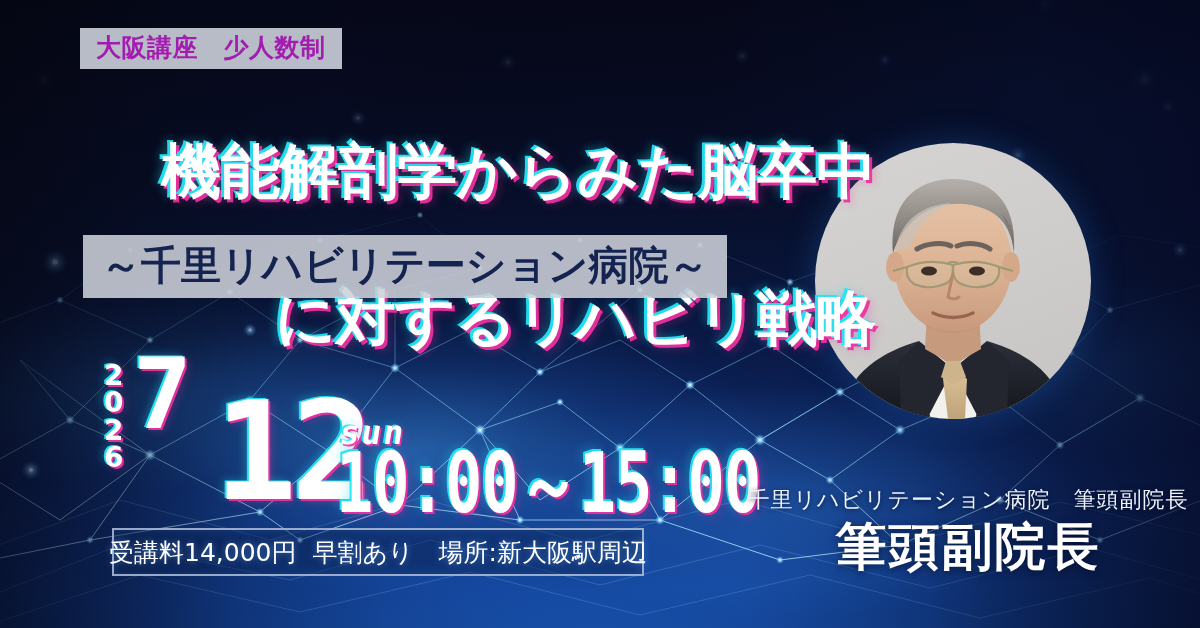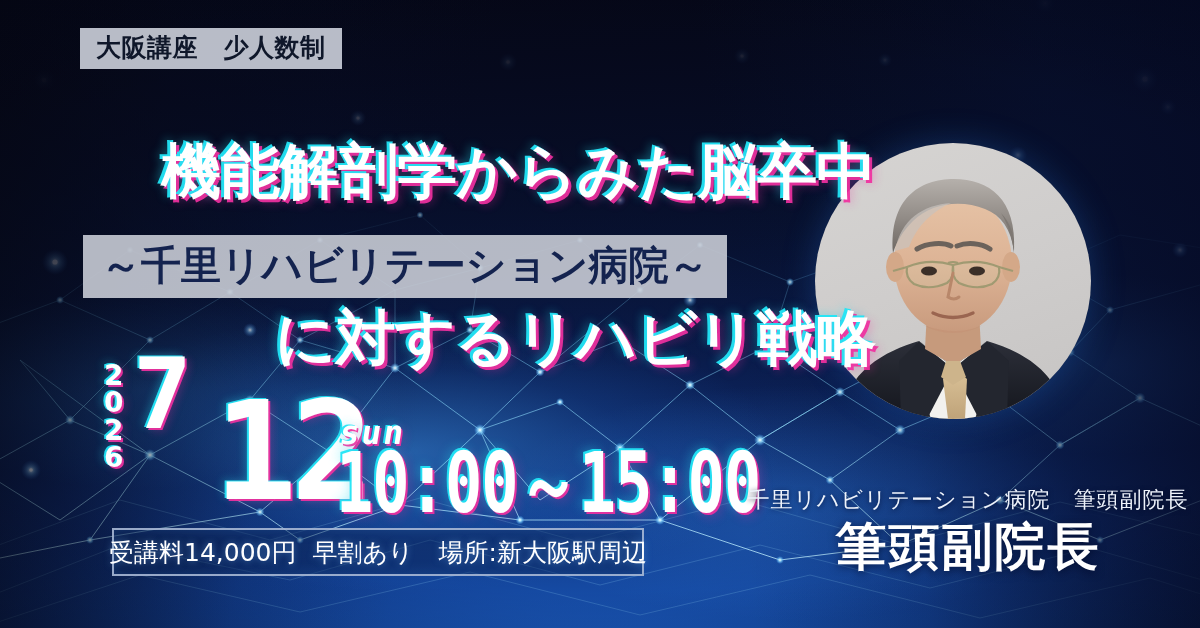--- a/index.html
+++ b/index.html
@@ -53,38 +53,38 @@
     box-shadow:0 0 34px rgba(40,120,220,.30);
   }
   .portrait-bg{position:absolute;inset:0;background:linear-gradient(160deg,#d6d4d2 0%,#cfcdcc 48%,#c6c4c3 100%);}
   svg.face{position:absolute;inset:0;width:276px;height:276px;}
 
   
   .badge{
     position:absolute;left:80px;top:28px;
     padding:4px 16px 6px 16px;
     background:rgba(198,202,213,.93);
-    color:#0f172a;
+    color:#a21caf;
     font-size:25px;font-weight:bold;letter-spacing:.5px;line-height:1.25;
     white-space:pre;
   }
 
   
   .title{
     position:absolute;left:82px;top:62px;
     font-size:60px;font-weight:bold;line-height:1.22;
     color:#ffffff;white-space:pre;letter-spacing:-1px;
     text-shadow:
       -3px -2px 0 rgba(34,229,245,.95),
        3px  3px 0 rgba(240,48,160,.92),
       -5px -3px 10px rgba(34,229,245,.35),
        5px  4px 10px rgba(240,48,160,.30);
     text-align: right;
   }
-  .title .l2{display:block;margin-top:20px;}
+  .title .l2{display:block;}
 
   
   .subbar{
     position:absolute;left:83px;top:235px;
     padding:6px 18px 9px 18px;
     background:rgba(205,208,218,.88);
     color:#14234f;
     font-size:40px;font-weight:bold;letter-spacing:0px;line-height:1.2;
     white-space:pre;
   }

